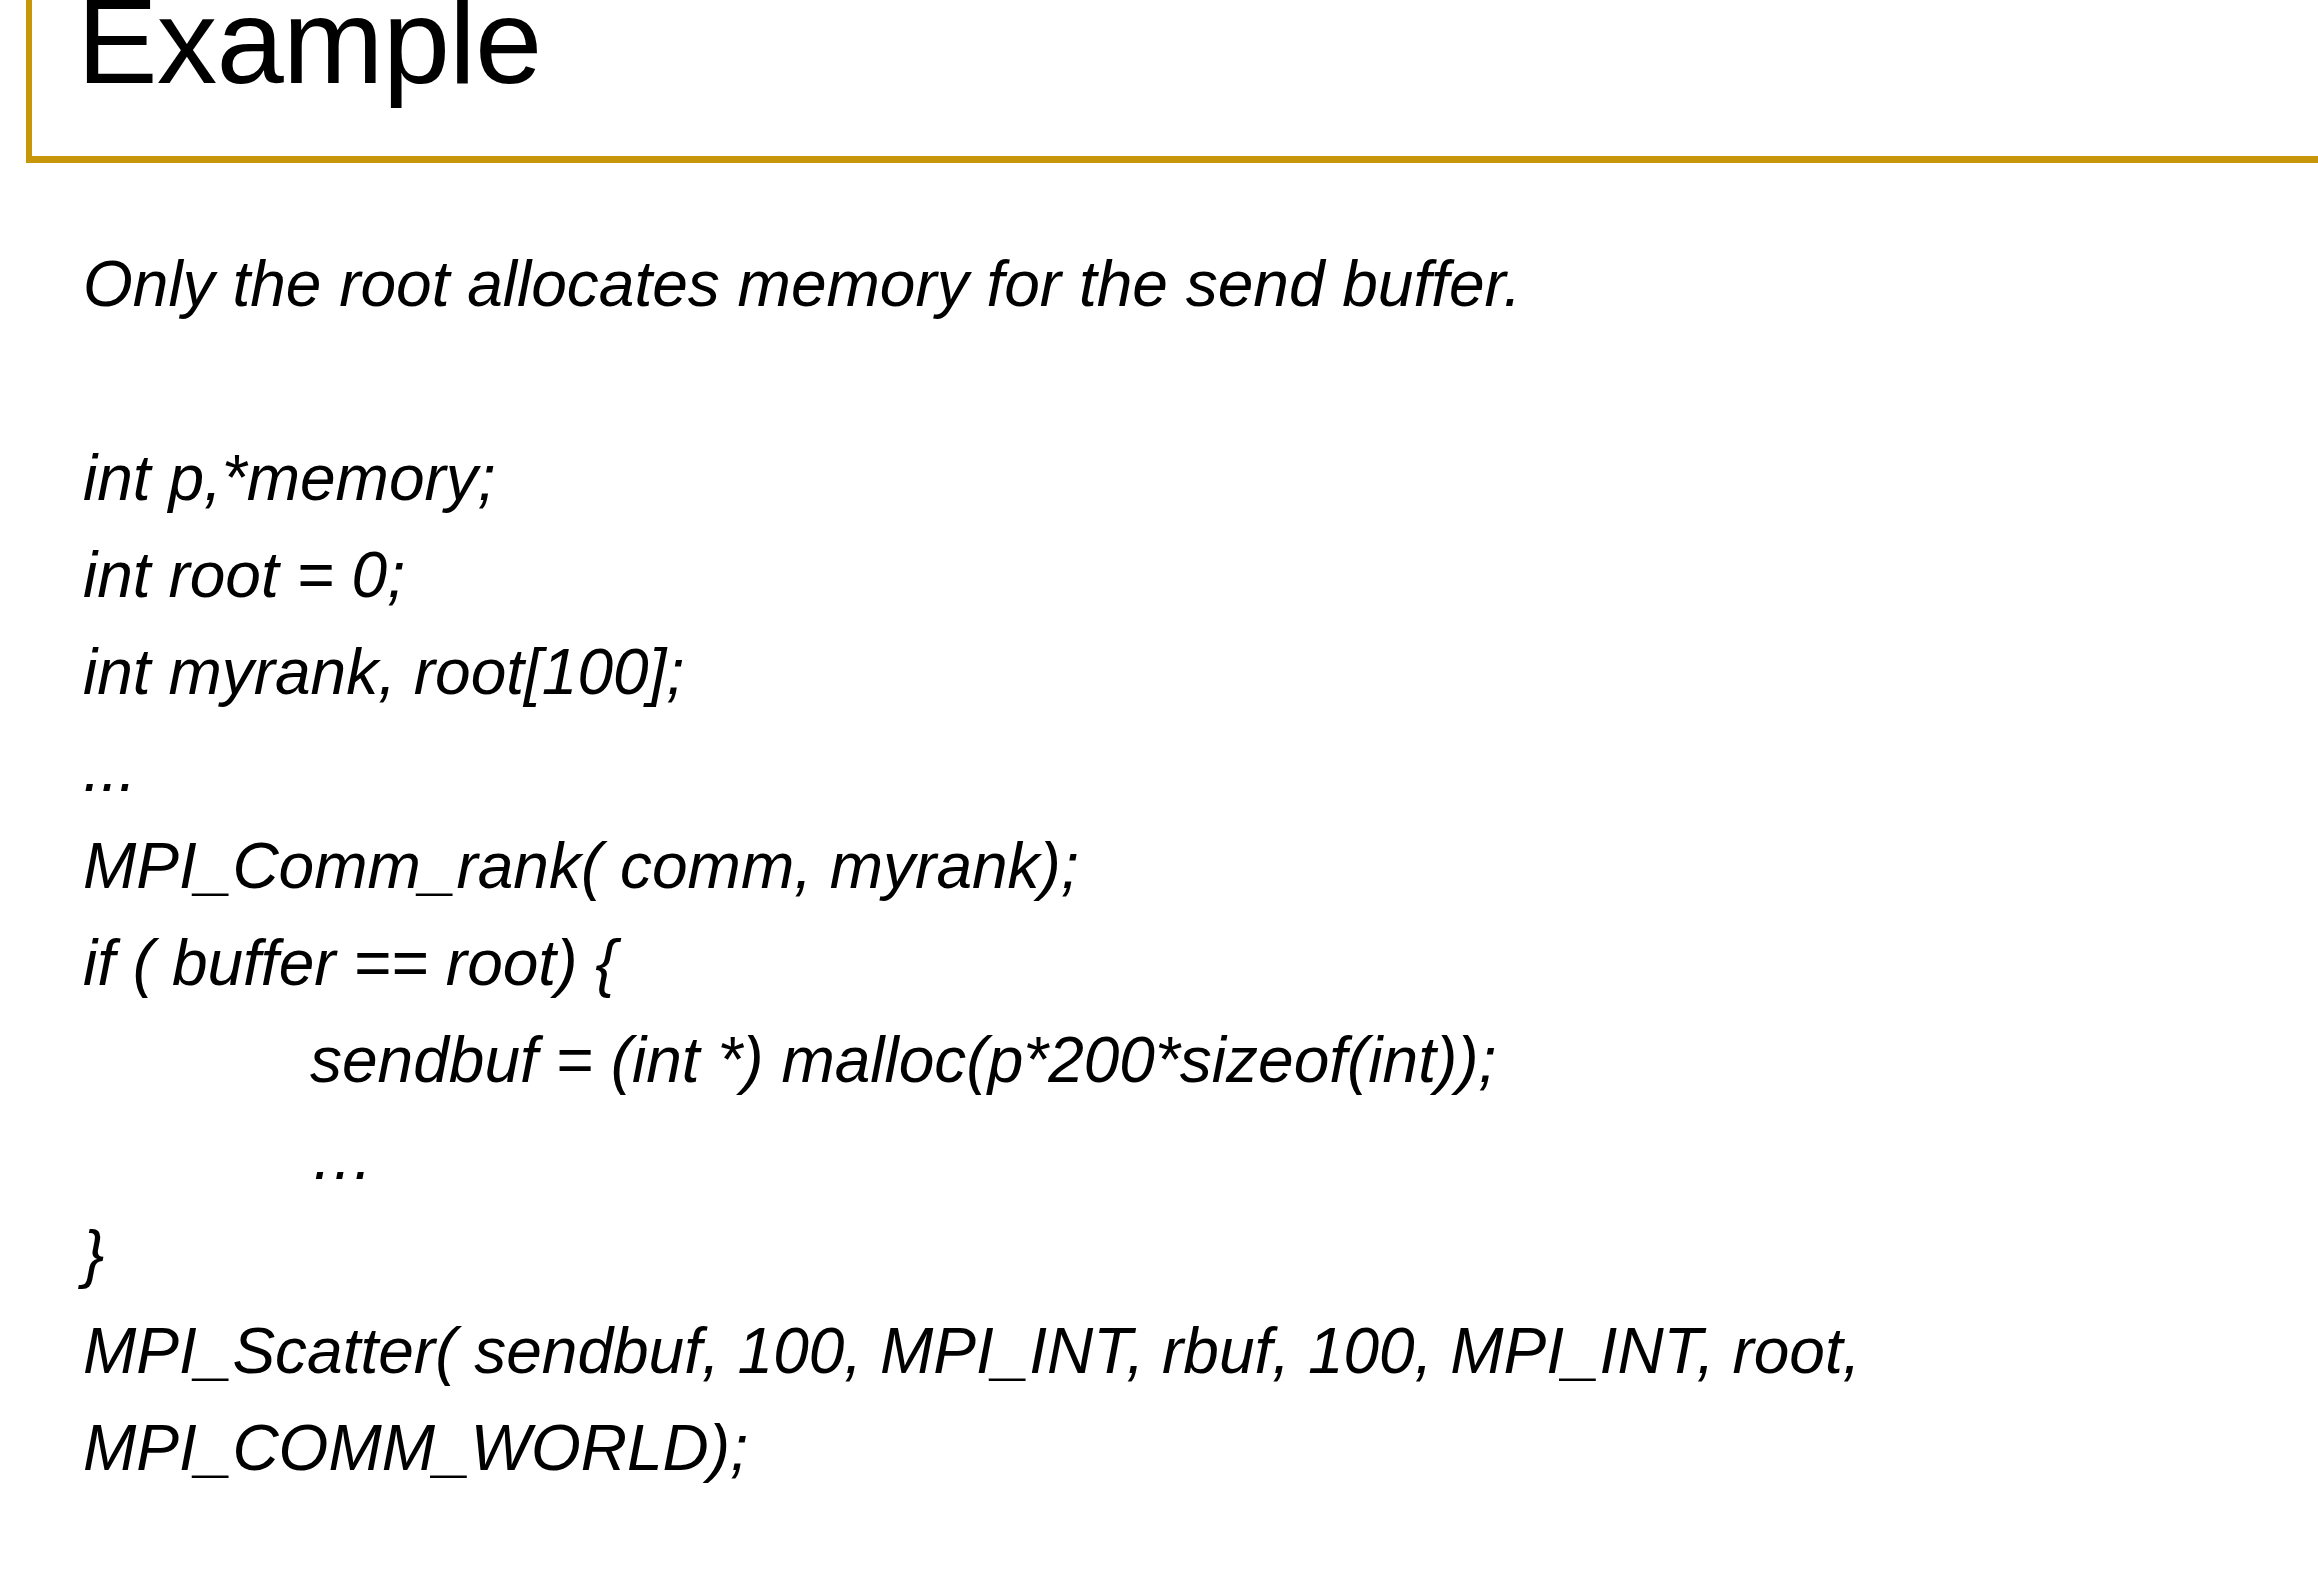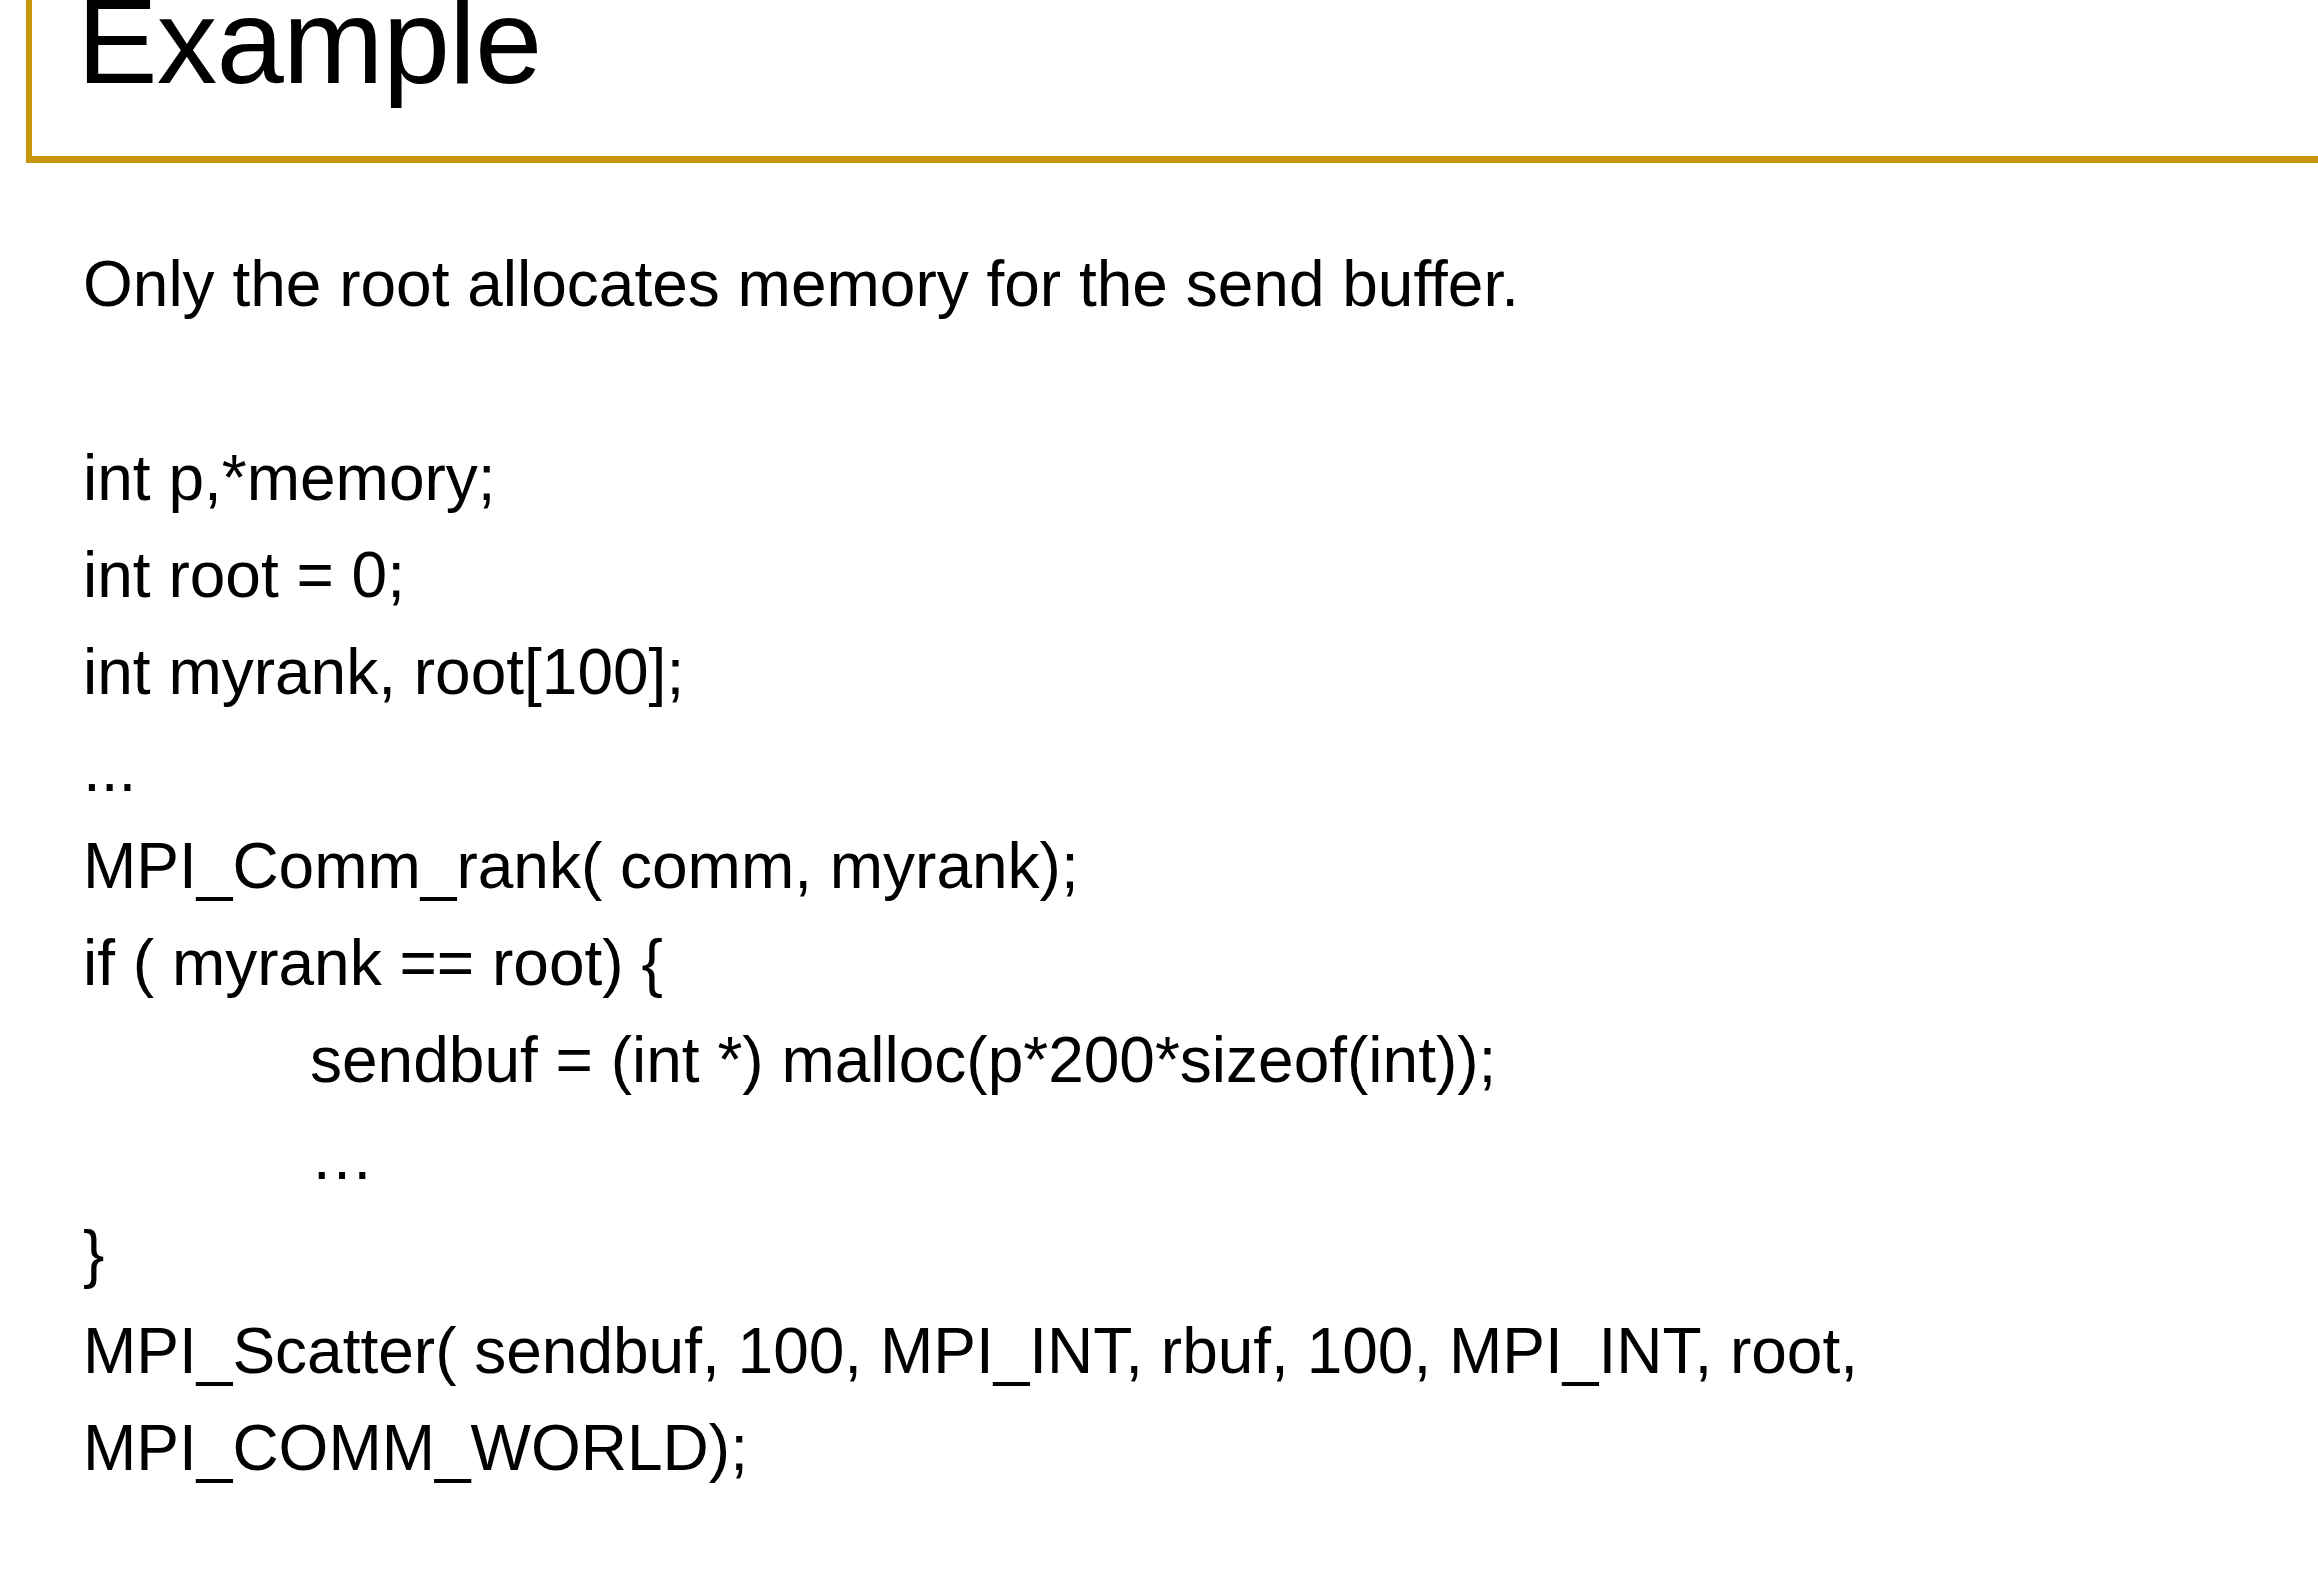--- a/index.html
+++ b/index.html
@@ -61,20 +61,21 @@
     left: 83px;
     top: 236px;
     width: 2226px;
     font-size: 64px;
     line-height: 97px;
   }
 
   .body-line {
     white-space: pre;
     min-height: 97px;
+    font-style: italic;
   }
   .body-line.indent-1 {
     padding-left: 227px;
   }
   .body-line.blank {
     height: 97px;
   }
   .body-line.wrapped {
     white-space: pre-wrap;
   }
@@ -91,21 +92,21 @@
   </div>
 
   <div id="body-block">
       <div class="body-line">Only the root allocates memory for the send buffer.</div>
       <div class="body-line blank"></div>
       <div class="body-line">int p,*memory;</div>
       <div class="body-line">int root = 0;</div>
       <div class="body-line">int myrank, root[100];</div>
       <div class="body-line">...</div>
       <div class="body-line">MPI_Comm_rank( comm, myrank);</div>
-      <div class="body-line">if ( myrank == root) {</div>
+      <div class="body-line">if ( buffer == root) {</div>
       <div class="body-line indent-1">sendbuf = (int *) malloc(p*200*sizeof(int));</div>
       <div class="body-line indent-1">…</div>
       <div class="body-line">}</div>
       <div class="body-line wrapped">MPI_Scatter( sendbuf, 100, MPI_INT, rbuf, 100, MPI_INT, root, MPI_COMM_WORLD);</div>
     </div>
 
 </div>
 
 
 </body></html>

